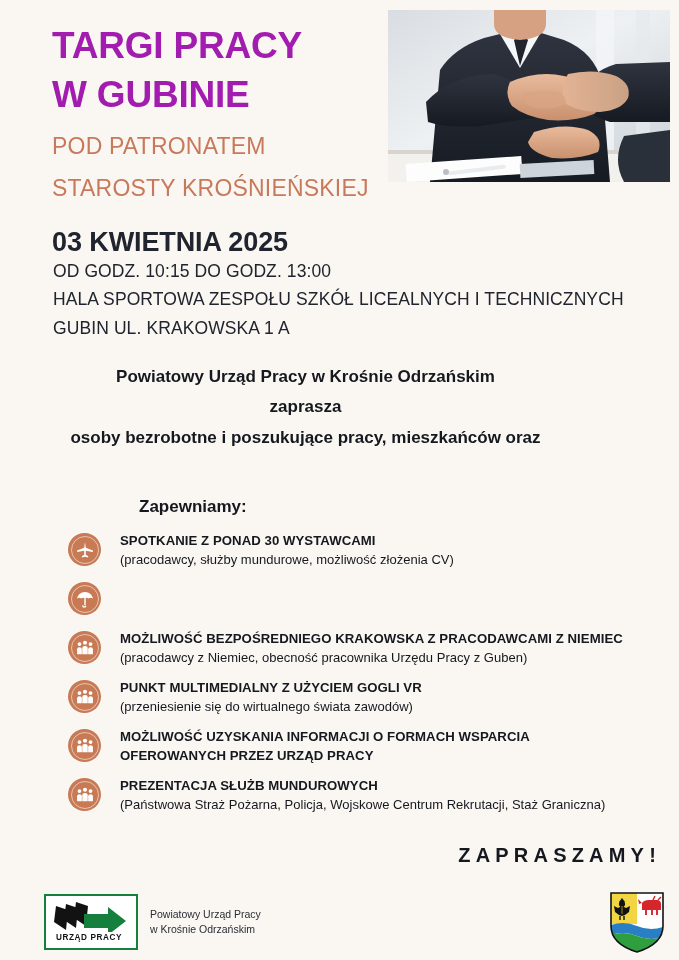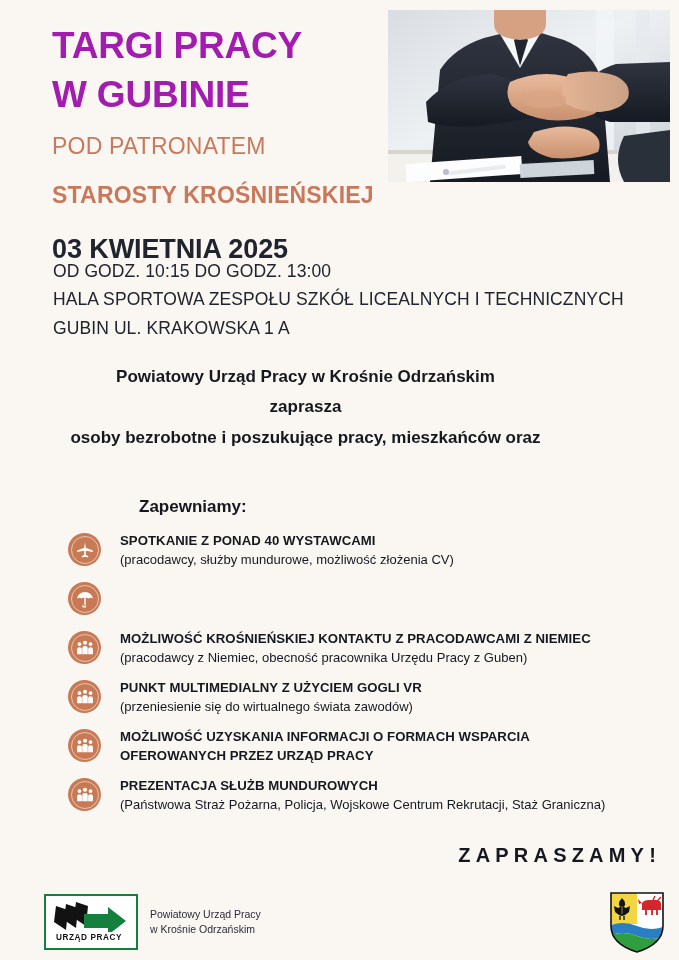--- a/index.html
+++ b/index.html
@@ -212,21 +212,21 @@
 </head>
 <body>
 
 <div class="poster">
 
   <div class="header">
     <div class="title-block">
       <div class="title-main">TARGI PRACY</div>
       <div class="title-main">W GUBINIE</div>
       <div class="title-sub">POD PATRONATEM</div>
-      <div class="title-sub" style="margin-top:18px;font-weight:bold;">STAROSTY KROŚNIEŃSKIEJ</div>
+      <div class="title-sub" style="margin-top:11px;">STAROSTY KROŚNIEŃSKIEJ</div>
       <div class="title-date">03 KWIETNIA 2025</div>
     </div>
 
     <div class="photo">
       <svg width="282" height="172" viewBox="0 0 282 172" xmlns="http://www.w3.org/2000/svg">
         <defs>
           <linearGradient id="winbg" x1="0" y1="0" x2="1" y2="1">
             <stop offset="0%" stop-color="#d9dde2"></stop>
             <stop offset="45%" stop-color="#eef1f3"></stop>
             <stop offset="100%" stop-color="#c9d0d6"></stop>
@@ -294,21 +294,21 @@
 
   <div class="bullets">
 
     <div class="bullet">
       <span class="bullet-icon">
         <svg width="19" height="19" viewBox="0 0 24 24">
             <path d="M12 2 L13 9 L22 12.5 L22 14.5 L13 12.8 L13 18 L16 20 L16 21.5 L12 20.6 L8 21.5 L8 20 L11 18 L11 12.8 L2 14.5 L2 12.5 L11 9 Z" fill="#ffffff"></path>
           </svg>
       </span>
       <span class="bullet-text">
-        <span class="bullet-title" style="display:block;">SPOTKANIE Z PONAD 40 WYSTAWCAMI</span>
+        <span class="bullet-title" style="display:block;">SPOTKANIE Z PONAD 30 WYSTAWCAMI</span>
         <span class="bullet-desc" style="display:block;">(pracodawcy, służby mundurowe, możliwość złożenia CV)</span>
       </span>
     </div>
 
     <div class="bullet">
       <span class="bullet-icon">
         <svg width="19" height="19" viewBox="0 0 24 24">
             <path d="M12 3 C6.5 3 2.6 7 2 11.4 C4 10 6 10 7.6 11.4 C9.2 10 10.6 10 12 11.4 C13.4 10 14.8 10 16.4 11.4 C18 10 20 10 22 11.4 C21.4 7 17.5 3 12 3 Z" fill="#ffffff"></path>
             <rect x="11.1" y="11" width="1.8" height="9" fill="#ffffff"></rect>
             <path d="M9 20 Q9.2 22.2 11.3 22.2 Q12.9 22.2 12.9 20.6" stroke="#ffffff" stroke-width="1.7" fill="none"></path>
@@ -321,21 +321,21 @@
         <svg width="19" height="19" viewBox="0 0 24 24">
             <circle cx="5" cy="7" r="2.4" fill="#ffffff"></circle>
             <circle cx="12" cy="5.4" r="2.6" fill="#ffffff"></circle>
             <circle cx="19" cy="7" r="2.4" fill="#ffffff"></circle>
             <path d="M2 20 L2 13.6 Q2 11 5 11 Q8 11 8 13.6 L8 20 Z" fill="#ffffff"></path>
             <path d="M8.6 20 L8.6 12.4 Q8.6 9.6 12 9.6 Q15.4 9.6 15.4 12.4 L15.4 20 Z" fill="#ffffff"></path>
             <path d="M16 20 L16 13.6 Q16 11 19 11 Q22 11 22 13.6 L22 20 Z" fill="#ffffff"></path>
           </svg>
       </span>
       <span class="bullet-text">
-        <span class="bullet-title" style="display:block;">MOŻLIWOŚĆ KROŚNIEŃSKIEJ KONTAKTU Z PRACODAWCAMI Z NIEMIEC</span>
+        <span class="bullet-title" style="display:block;">MOŻLIWOŚĆ BEZPOŚREDNIEGO KRAKOWSKA Z PRACODAWCAMI Z NIEMIEC</span>
         <span class="bullet-desc" style="display:block;">(pracodawcy z Niemiec, obecność pracownika Urzędu Pracy z Guben)</span>
       </span>
     </div>
 
     <div class="bullet">
       <span class="bullet-icon">
         <svg width="19" height="19" viewBox="0 0 24 24">
             <circle cx="5" cy="7" r="2.4" fill="#ffffff"></circle>
             <circle cx="12" cy="5.4" r="2.6" fill="#ffffff"></circle>
             <circle cx="19" cy="7" r="2.4" fill="#ffffff"></circle>

